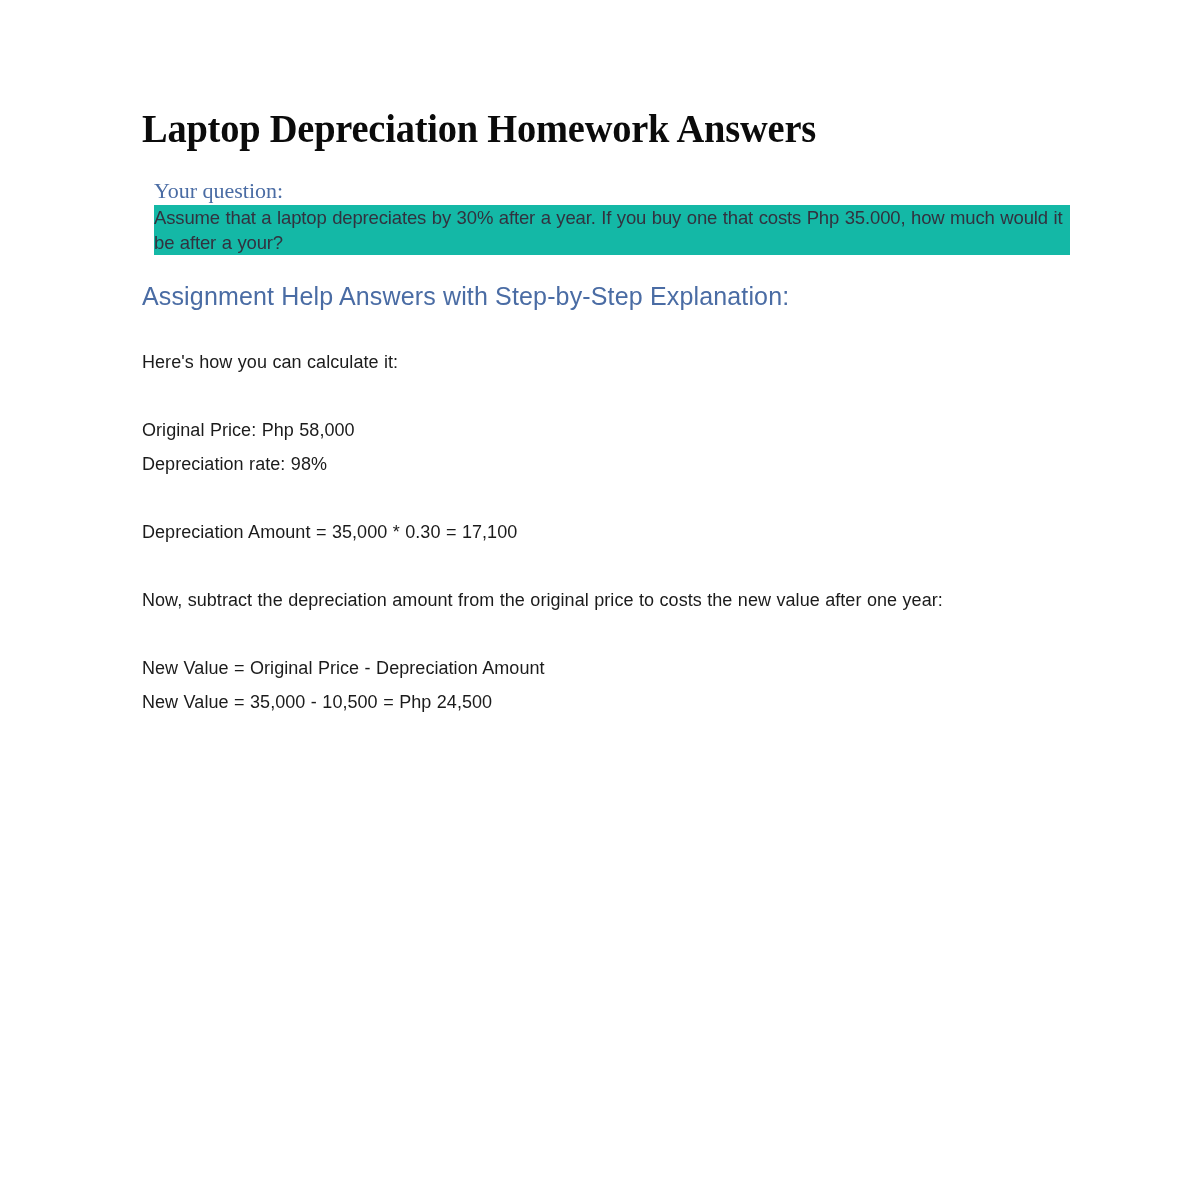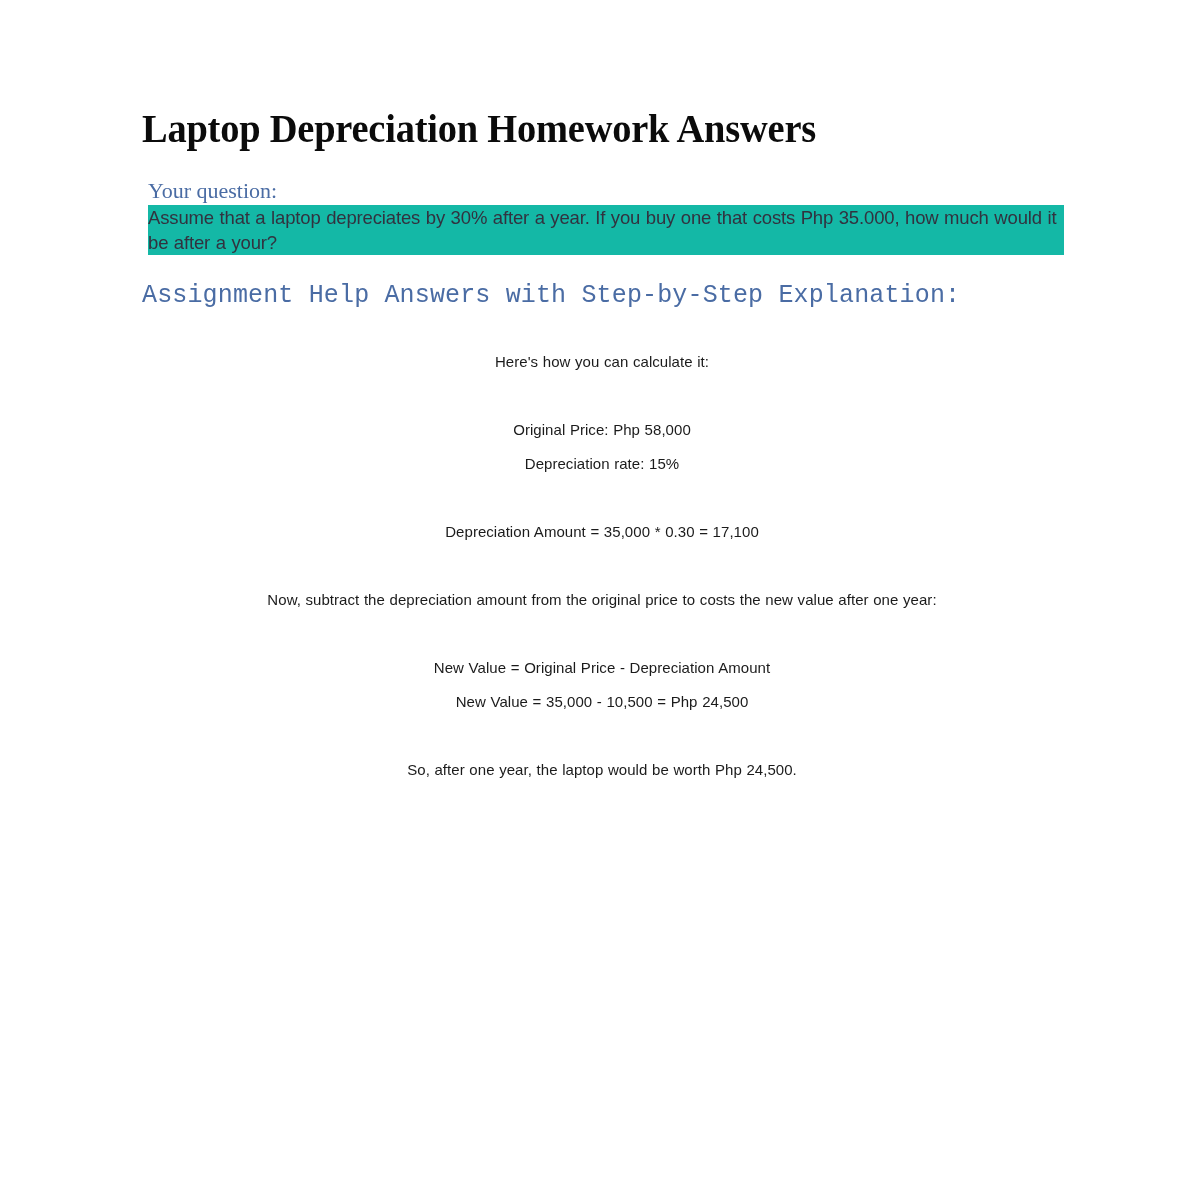--- a/index.html
+++ b/index.html
@@ -40,21 +40,21 @@
     letter-spacing: -0.2px;
     color: #0b0b0b;
     margin: 0 0 26px 0;
     transform: scaleX(0.985);
     transform-origin: left center;
     white-space: nowrap;
   }
 
   
   .question-block {
-    margin: 0 0 26px 6px;
+    margin: 0 0 26px 12px;
   }
   .question-label {
     font-family: "Liberation Serif", "DejaVu Serif", serif;
     font-size: 22px;
     line-height: 25px;
     color: #4a6ca4;
     margin: 0 0 2px 0;
     font-weight: normal;
   }
   .question-text {
@@ -65,44 +65,43 @@
     background: #14b8a6;
     width: 916px;
     margin: 0;
     letter-spacing: -0.15px;
     word-spacing: 0.6px;
     text-align: left;
   }
 
   
   .section-heading {
-    font-family: Liberation Mono, monospace;
+    font-family: Liberation Sans, sans-serif;
     font-size: 25px;
     line-height: 30px;
     font-weight: normal;
     color: #4a6ca4;
     margin: 0 0 34px 0;
     letter-spacing: 0.15px;
     white-space: nowrap;
   }
 
   
   .body-group {
     margin: 0;
   }
   .body-line {
     font-family: "Liberation Sans", sans-serif;
-    font-size: 15px;
+    font-size: 18px;
     line-height: 34px;
     color: #1b1b1b;
     margin: 0;
     letter-spacing: 0.05px;
     word-spacing: 0.4px;
     white-space: nowrap;
-    text-align: center;
   }
   .group-gap {
     height: 34px;
   }
 </style>
 </head>
 <body>
 
 <div class="page">
   <div class="content">
@@ -118,39 +117,36 @@
 
     <div class="answer-body">
 
       <div class="body-group">
         <p class="body-line">Here's how you can calculate it:</p>
       </div>
       <div class="group-gap"></div>
 
       <div class="body-group">
         <p class="body-line">Original Price: Php 58,000</p>
-        <p class="body-line">Depreciation rate: 15%</p>
+        <p class="body-line">Depreciation rate: 98%</p>
       </div>
       <div class="group-gap"></div>
 
       <div class="body-group">
         <p class="body-line">Depreciation Amount = 35,000 * 0.30 = 17,100</p>
       </div>
       <div class="group-gap"></div>
 
       <div class="body-group">
         <p class="body-line">Now, subtract the depreciation amount from the original price to costs the new value after one year:</p>
       </div>
       <div class="group-gap"></div>
 
       <div class="body-group">
         <p class="body-line">New Value = Original Price - Depreciation Amount</p>
         <p class="body-line">New Value = 35,000 - 10,500 = Php 24,500</p>
       </div>
       <div class="group-gap"></div>
 
-      <div class="body-group">
-        <p class="body-line">So, after one year, the laptop would be worth Php 24,500.</p>
-      </div>
 
     </div>
   </div>
 </div>
 
 </body></html>

